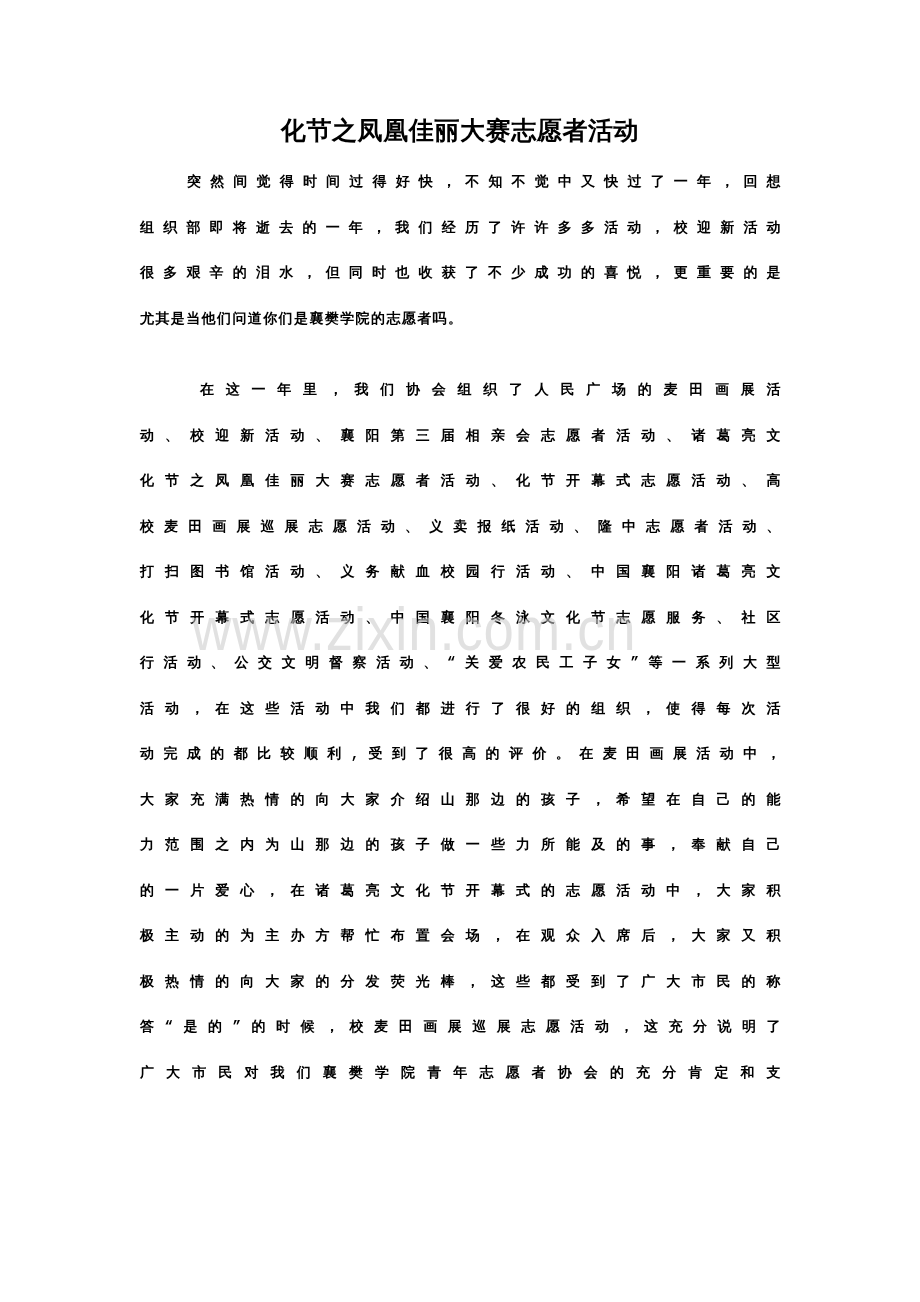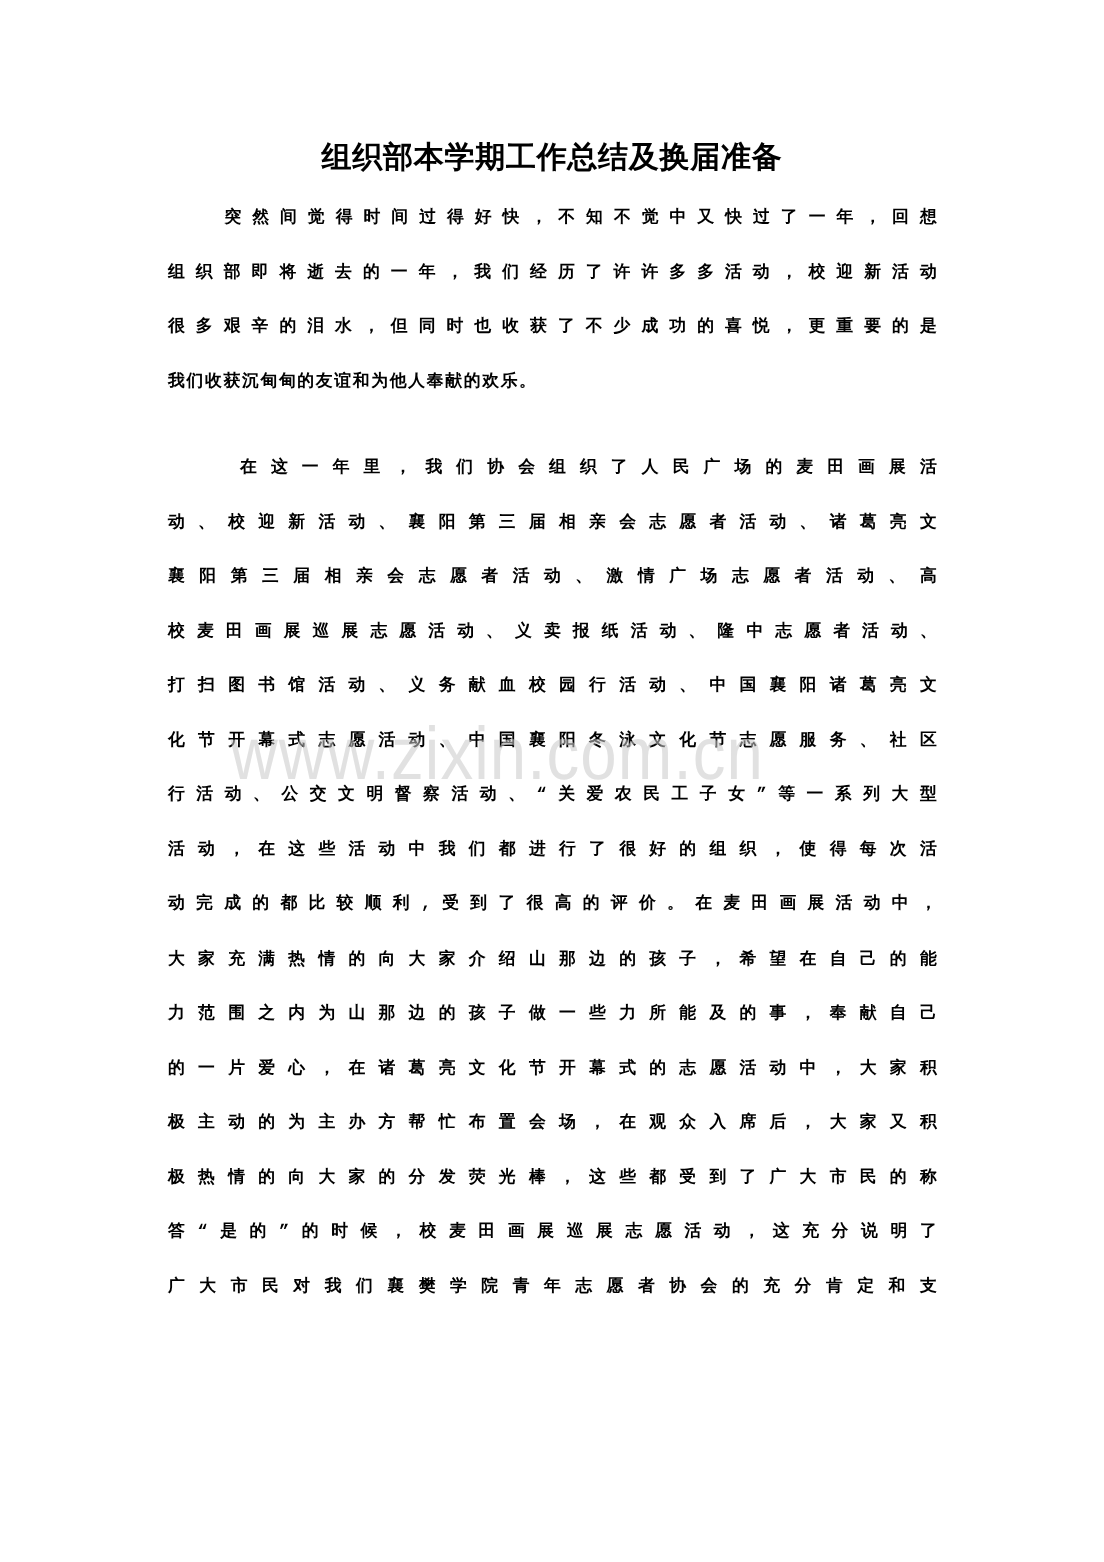--- a/index.html
+++ b/index.html
@@ -77,33 +77,33 @@
       white-space: nowrap;
       transform: scaleX(0.88);
       transform-origin: left center;
     }
   </style>
 </head>
 <body>
 
 <div class="page">
 
-  <h1 class="title">组织部本学期工作总结及换届准备</h1>
+  <h1 class="title">化节之凤凰佳丽大赛志愿者活动</h1>
 
   <div class="body-text" id="para-1">
     <span class="line indent-1">突然间觉得时间过得好快，不知不觉中又快过了一年，回想</span>
     <span class="line">组织部即将逝去的一年，我们经历了许许多多活动，校迎新活动</span>
     <span class="line">很多艰辛的泪水，但同时也收获了不少成功的喜悦，更重要的是</span>
-    <span class="line last">我们收获沉甸甸的友谊和为他人奉献的欢乐。</span>
+    <span class="line last">尤其是当他们问道你们是襄樊学院的志愿者吗。</span>
   </div>
 
   <div class="body-text" id="para-2">
     <span class="line indent-2">在这一年里，我们协会组织了人民广场的麦田画展活</span>
     <span class="line">动、校迎新活动、襄阳第三届相亲会志愿者活动、诸葛亮文</span>
-    <span class="line">襄阳第三届相亲会志愿者活动、激情广场志愿者活动、高</span>
+    <span class="line">化节之凤凰佳丽大赛志愿者活动、化节开幕式志愿活动、高</span>
     <span class="line">校麦田画展巡展志愿活动、义卖报纸活动、隆中志愿者活动、</span>
     <span class="line">打扫图书馆活动、义务献血校园行活动、中国襄阳诸葛亮文</span>
     <span class="line">化节开幕式志愿活动、中国襄阳冬泳文化节志愿服务、社区</span>
     <span class="line">行活动、公交文明督察活动、“关爱农民工子女”等一系列大型</span>
     <span class="line">活动，在这些活动中我们都进行了很好的组织，使得每次活</span>
     <span class="line">动完成的都比较顺利,受到了很高的评价。在麦田画展活动中，</span>
     <span class="line">大家充满热情的向大家介绍山那边的孩子，希望在自己的能</span>
     <span class="line">力范围之内为山那边的孩子做一些力所能及的事，奉献自己</span>
     <span class="line">的一片爱心，在诸葛亮文化节开幕式的志愿活动中，大家积</span>
     <span class="line">极主动的为主办方帮忙布置会场，在观众入席后，大家又积</span>

